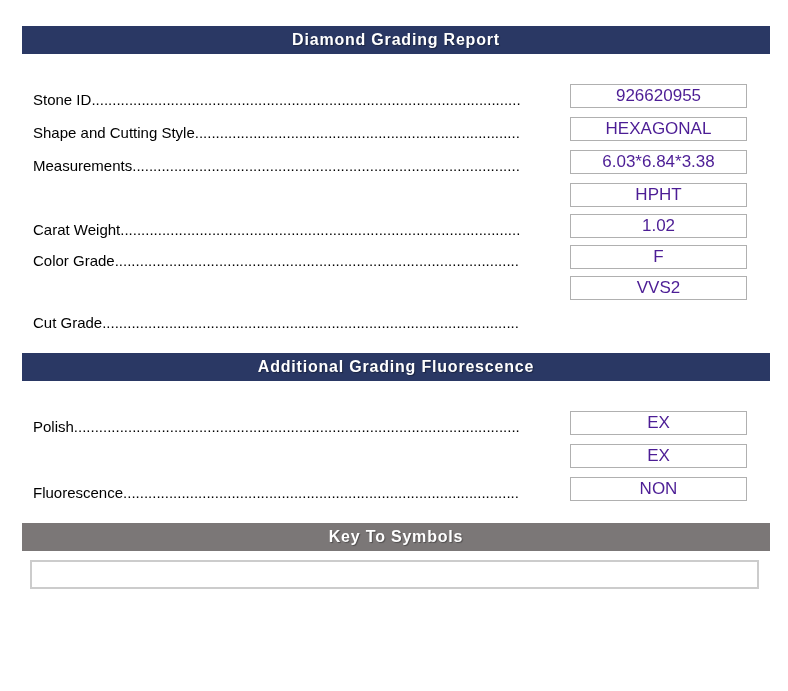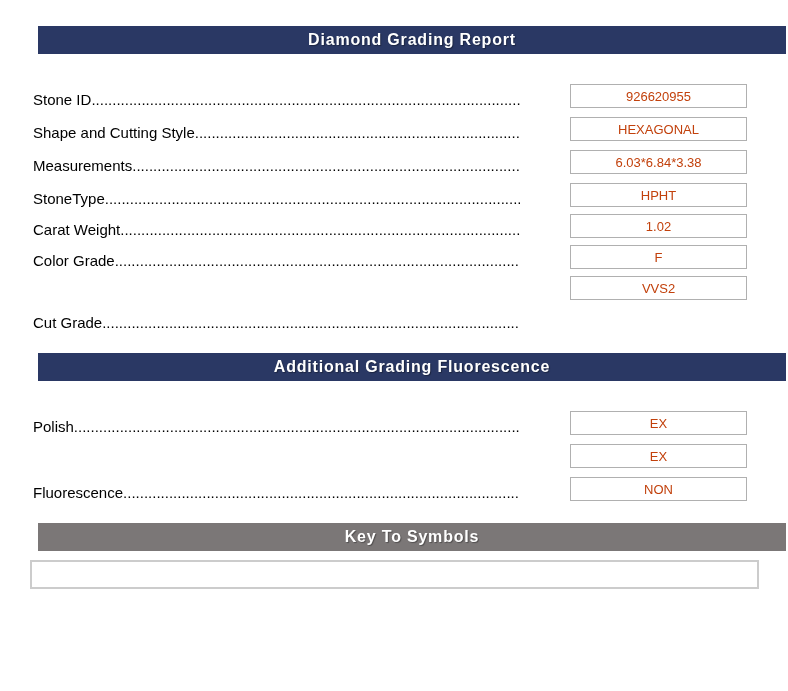--- a/index.html
+++ b/index.html
@@ -11,21 +11,21 @@
     color: #000;
   }
   .page {
     position: relative;
     width: 788px;
     height: 691px;
     background: #ffffff;
     overflow: hidden;
   }
   .bar {
-    margin-left: 38px;
+    margin-left: 22px;
     width: 748px;
     height: 28px;
     display: flex;
     align-items: center;
     justify-content: center;
   }
   .bar.navy { background: #2a3864; }
   .bar.gray { background: #7b7777; }
   .bar.first { margin-top: 26px; }
   .bar.m17 { margin-top: 17px; }
@@ -73,22 +73,22 @@
     margin-left: auto;
     width: 177px;
     height: 24px;
     border: 1px solid #b0b0b0;
     background: #ffffff;
     display: flex;
     align-items: center;
     justify-content: center;
   }
   .value {
-    font-size: 13px;
-    color: #c2410c;
+    font-size: 17px;
+    color: #4c1d95;
     white-space: nowrap;
   }
   .symbols-box {
     margin-left: 30px;
     margin-top: 9px;
     width: 729px;
     height: 29px;
     border: 2px solid #cccccc;
     background: #ffffff;
   }
@@ -123,24 +123,20 @@
     <div class="row">
       <div class="label-area">
         <span class="label">Measurements</span>
           <span class="dots"></span>
       </div>
       <div class="value-box">
         <span class="value">6.03*6.84*3.38</span>
       </div>
     </div>
     <div class="row">
-      <div class="label-area">
-        <span class="label">StoneType</span>
-          <span class="dots"></span>
-      </div>
       <div class="value-box">
         <span class="value">HPHT</span>
       </div>
     </div>
   </div>
 
   <div class="sec sec2">
     <div class="row">
       <div class="label-area">
         <span class="label">Carat Weight</span>

